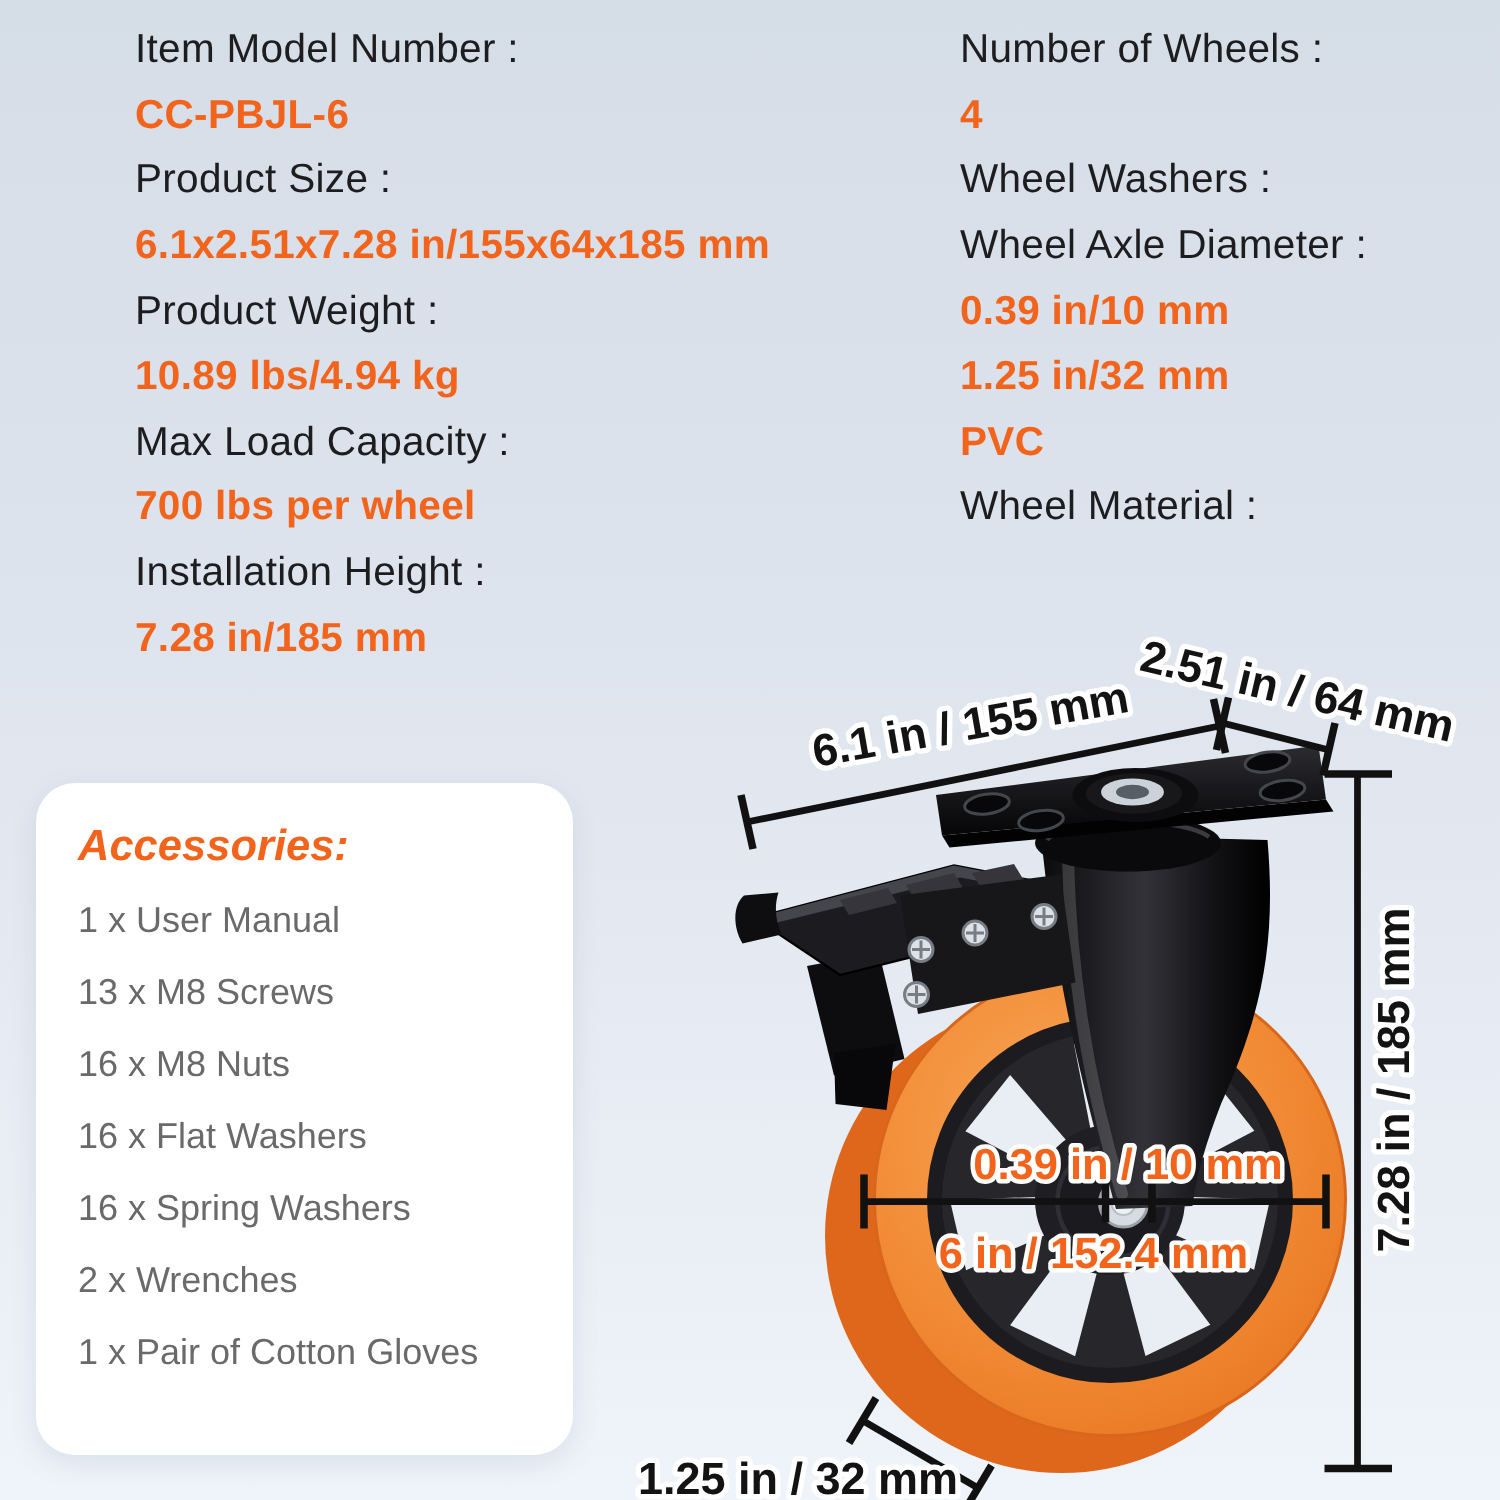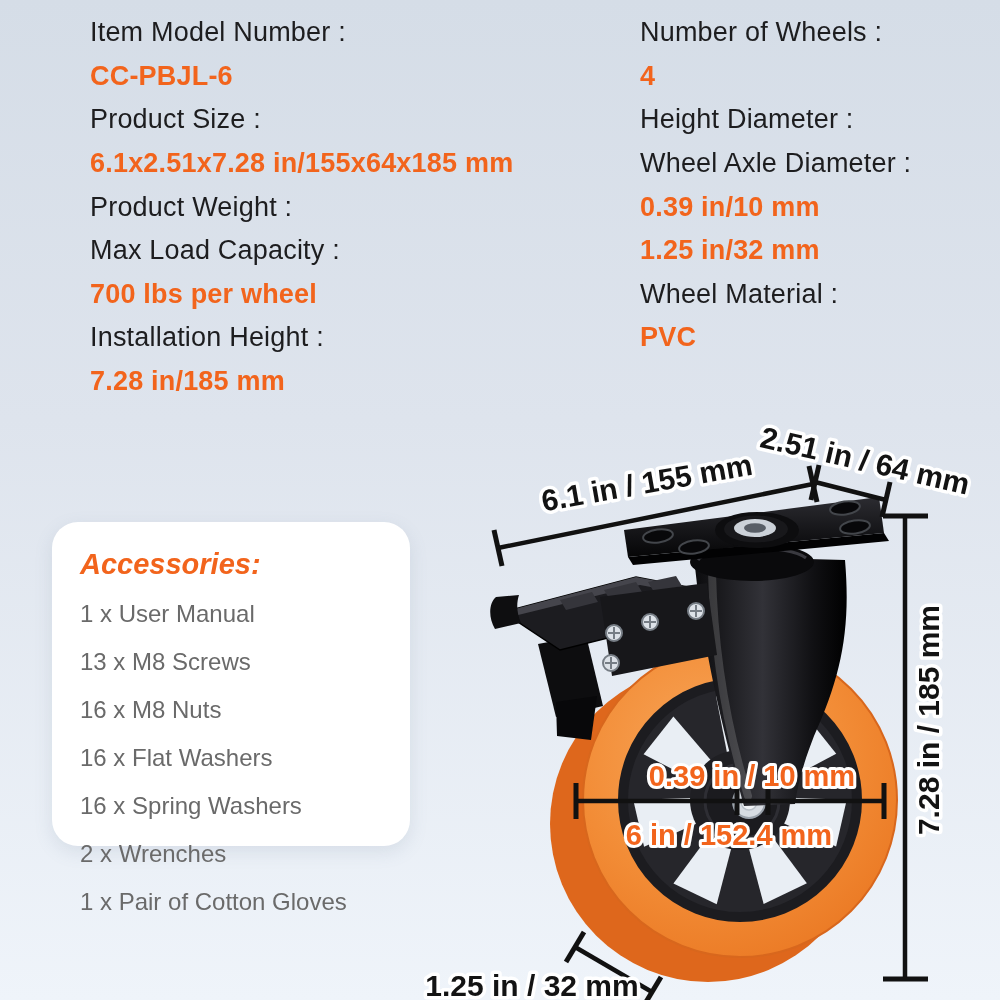--- a/index.html
+++ b/index.html
@@ -8,21 +8,21 @@
     font-family:"Liberation Sans",sans-serif;
     background:linear-gradient(180deg,#d5dde7 0%,#dee4ed 42%,#eff4fa 100%);
   }
   .spec-col{position:absolute;top:11px;}
   .col-left{left:90px;}
   .col-right{left:640px;}
   .spec-line{height:43.6px;display:flex;align-items:center;white-space:nowrap;}
   .spec-label{font-size:27px;color:#1d1d1f;letter-spacing:.2px;}
   .spec-value{font-size:27px;font-weight:700;color:#f2641c;letter-spacing:.2px;}
   .card{
-    position:absolute;left:52px;top:522px;width:358px;height:324px;background:#ffffff;
+    position:absolute;left:24px;top:522px;width:358px;height:448px;background:#ffffff;
     border-radius:26px;box-shadow:0 6px 18px rgba(110,130,155,.16);
     padding:16px 0 0 28px;box-sizing:border-box;
   }
   .card-title{font-size:29px;font-weight:700;font-style:italic;color:#f2641c;height:52px;display:flex;align-items:center;}
   .card-item{font-size:24px;color:#6a6a6a;height:48px;display:flex;align-items:center;white-space:nowrap;}
   svg.diagram{position:absolute;left:0;top:0;}
   text.dim-black{
     font-family:"Liberation Sans",sans-serif;font-size:30px;font-weight:700;fill:#131313;
     stroke:#ffffff;stroke-width:7px;paint-order:stroke;stroke-linejoin:round;text-anchor:middle;
   }
@@ -37,35 +37,36 @@
 <body>
 
 <div class="stage">
 
   <div class="spec-col col-left">
     <div class="spec-line spec-label">Item Model Number :</div>
     <div class="spec-line spec-value">CC-PBJL-6</div>
     <div class="spec-line spec-label">Product Size :</div>
     <div class="spec-line spec-value">6.1x2.51x7.28 in/155x64x185 mm</div>
     <div class="spec-line spec-label">Product Weight :</div>
+    <div class="spec-line spec-value">10.89 lbs/4.94 kg</div>
     <div class="spec-line spec-label">Max Load Capacity :</div>
     <div class="spec-line spec-value">700 lbs per wheel</div>
     <div class="spec-line spec-label">Installation Height :</div>
     <div class="spec-line spec-value">7.28 in/185 mm</div>
   </div>
 
   <div class="spec-col col-right">
     <div class="spec-line spec-label">Number of Wheels :</div>
     <div class="spec-line spec-value">4</div>
-    <div class="spec-line spec-label">Height Diameter :</div>
+    <div class="spec-line spec-label">Wheel Washers :</div>
     <div class="spec-line spec-label">Wheel Axle Diameter :</div>
     <div class="spec-line spec-value">0.39 in/10 mm</div>
     <div class="spec-line spec-value">1.25 in/32 mm</div>
+    <div class="spec-line spec-value">PVC</div>
     <div class="spec-line spec-label">Wheel Material :</div>
-    <div class="spec-line spec-value">PVC</div>
   </div>
 
   <div class="card">
     <div class="card-title">Accessories:</div>
     <div class="card-item">1 x User Manual</div>
     <div class="card-item">13 x M8 Screws</div>
     <div class="card-item">16 x M8 Nuts</div>
     <div class="card-item">16 x Flat Washers</div>
     <div class="card-item">16 x Spring Washers</div>
     <div class="card-item">2 x Wrenches</div>

